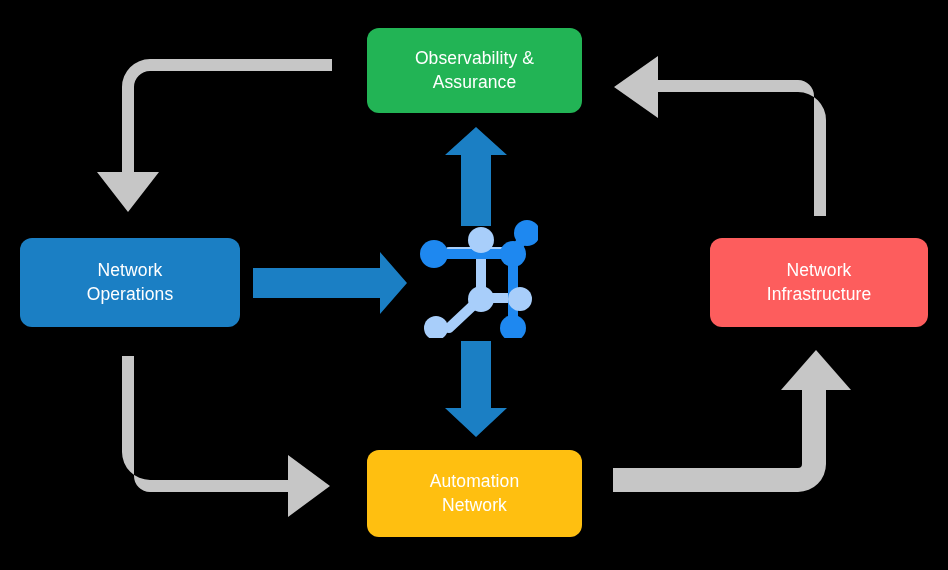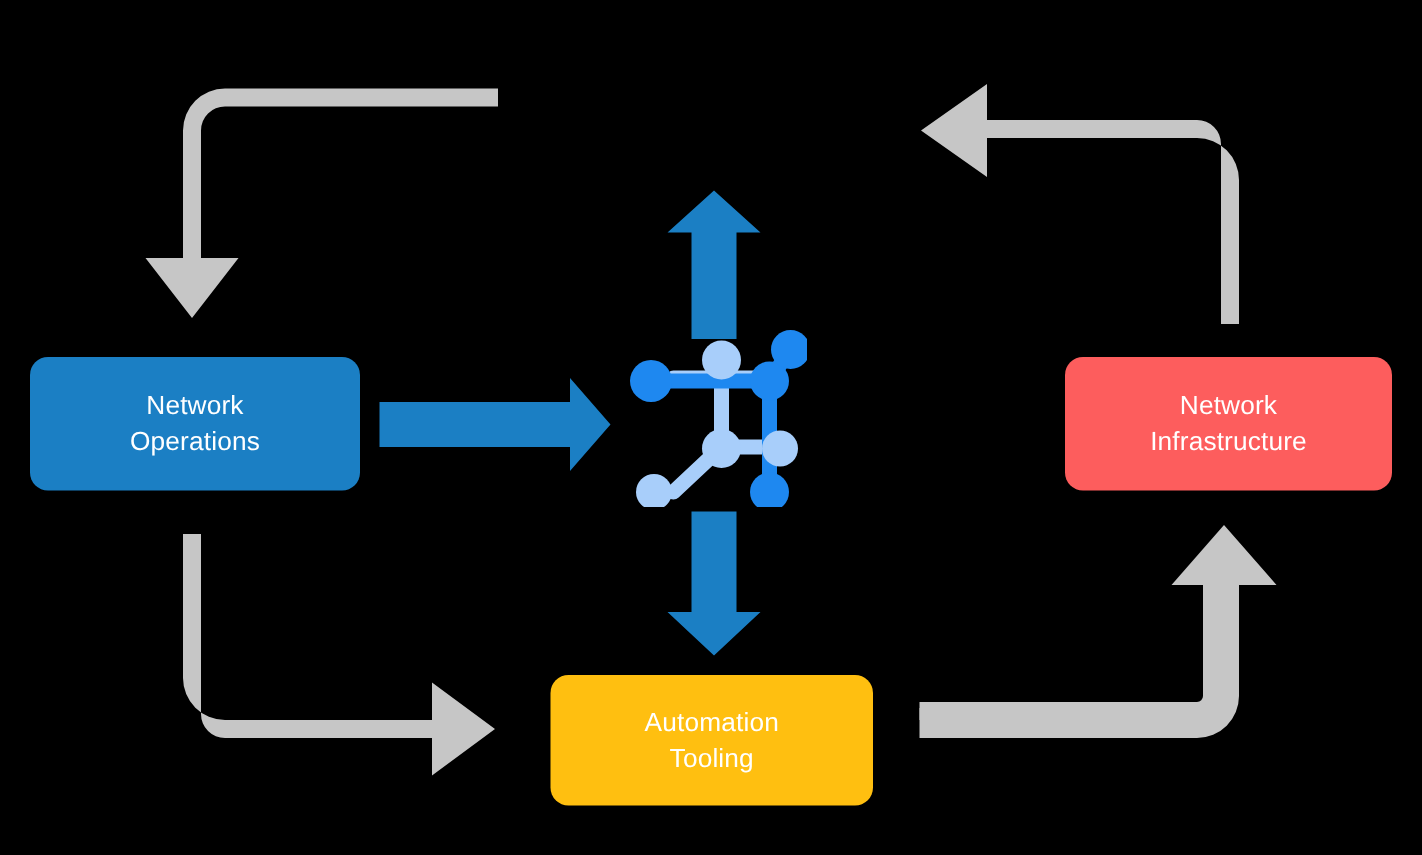--- a/index.html
+++ b/index.html
@@ -91,29 +91,33 @@
     </g>
 
     <g fill="#1E88F0">
       <circle cx="16" cy="36" r="14"></circle>
       <circle cx="95" cy="36" r="13"></circle>
       <circle cx="109" cy="15" r="13"></circle>
       <circle cx="95" cy="110" r="13"></circle>
     </g>
   </svg>
 
+  <div class="node-box" id="box-observability">
+    <span class="node-label">Observability &amp;
+Assurance</span>
+  </div>
 
   <div class="node-box" id="box-netops">
     <span class="node-label">Network
 Operations</span>
   </div>
 
   <div class="node-box" id="box-netinfra">
     <span class="node-label">Network
 Infrastructure</span>
   </div>
 
   <div class="node-box" id="box-automation">
     <span class="node-label">Automation
-Tooling</span>
+Network</span>
   </div>
 
 </div>
 
 </body></html>

